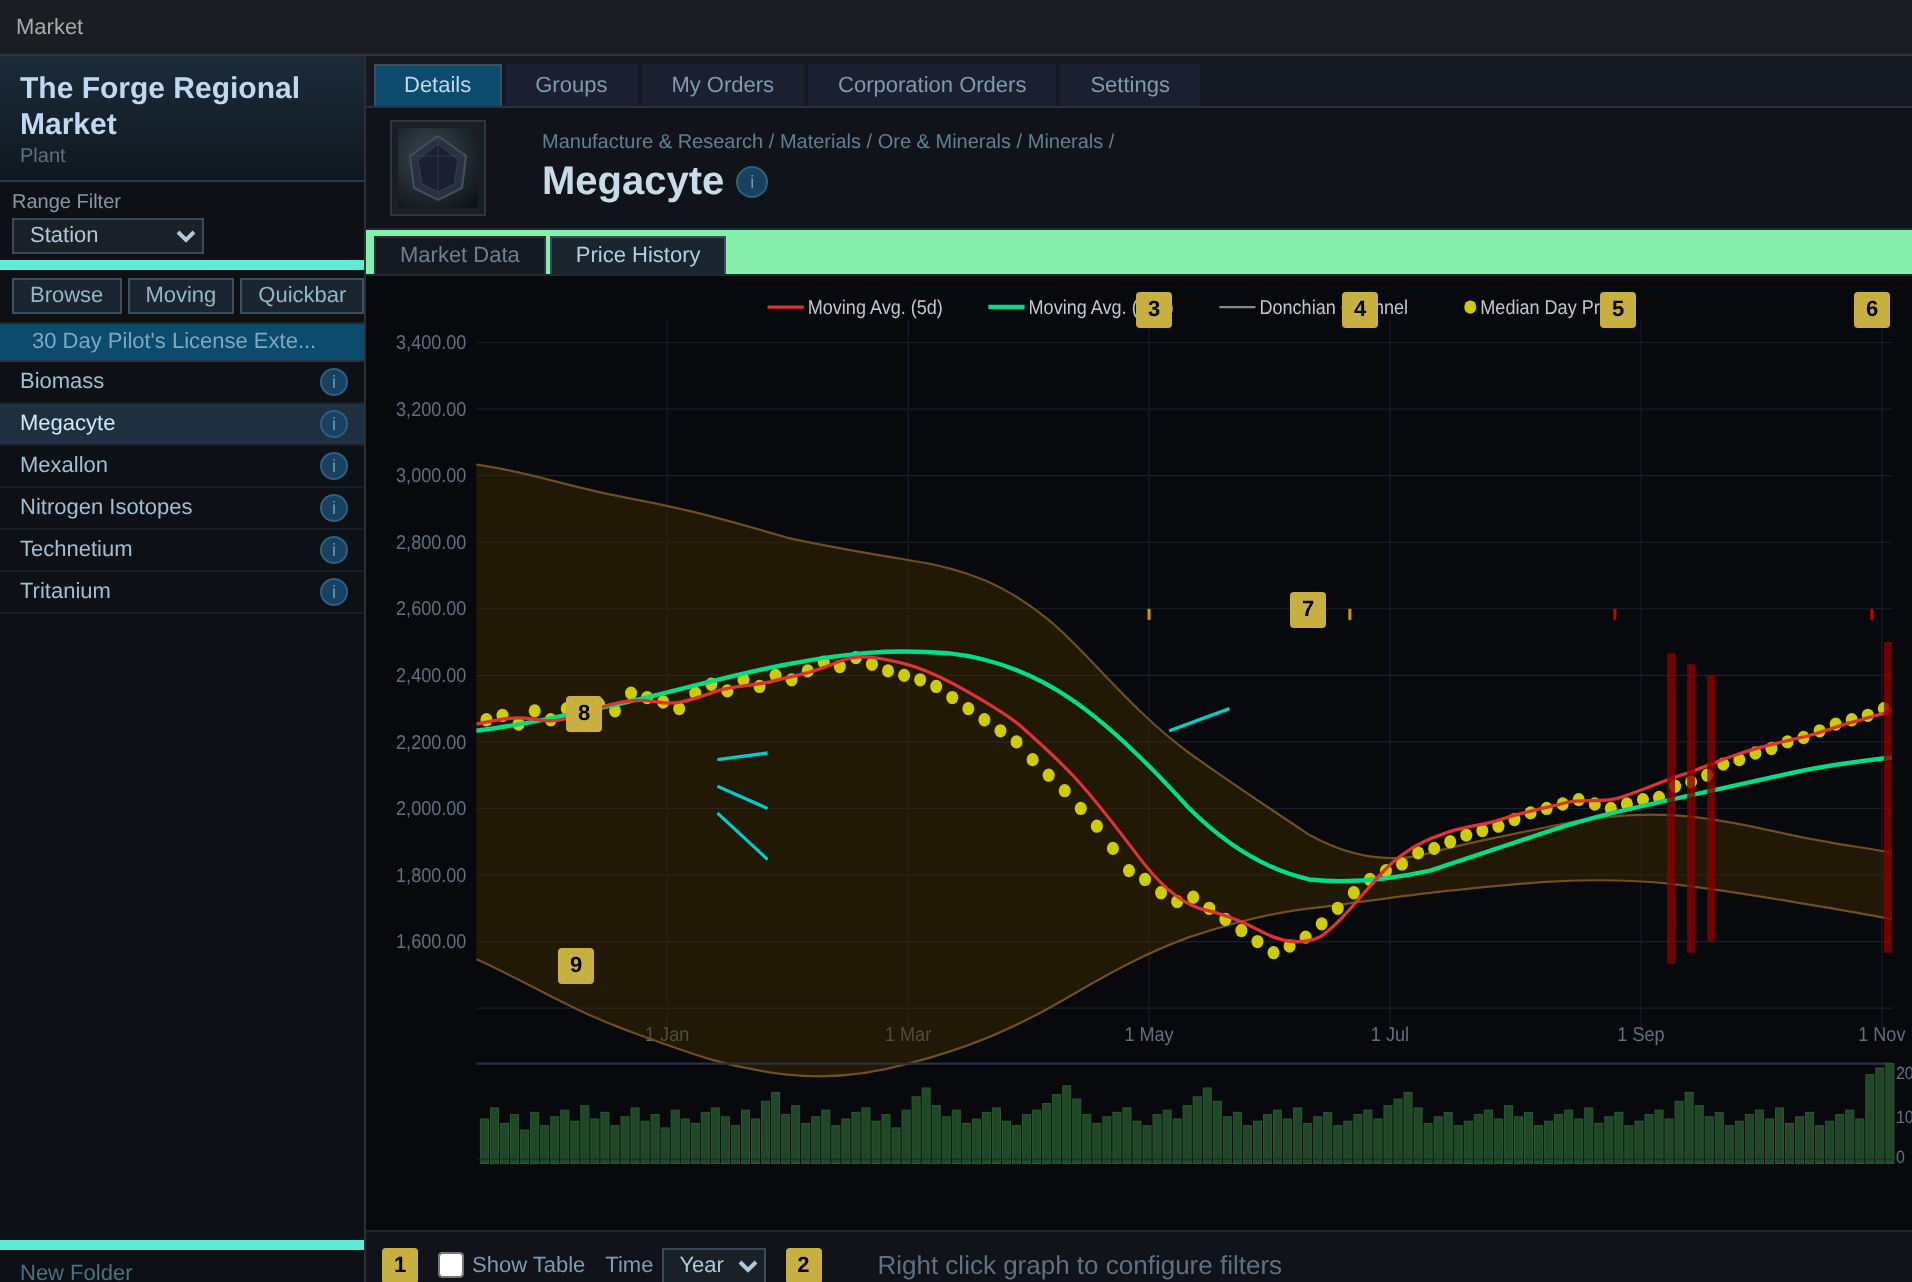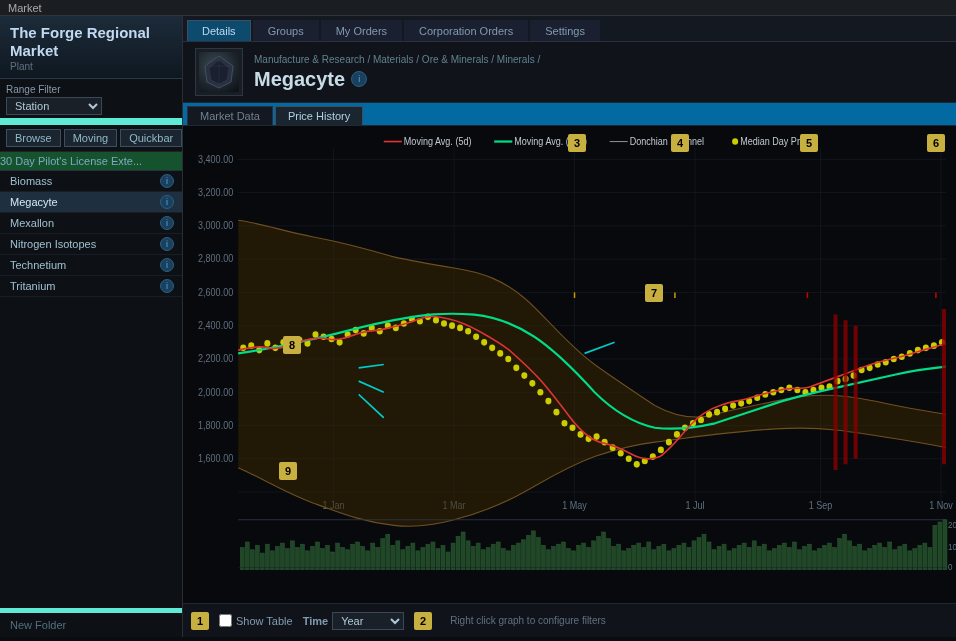--- a/index.html
+++ b/index.html
@@ -9,21 +9,21 @@
       background: #0a0d10;
       font-family: Arial, sans-serif;
       font-size: 11px;
       color: #c8c8c8;
       overflow: hidden;
     }
 
     
     #titlebar {
       background: #1a1e22;
-      height: 16px;
+      height: 28px;
       display: flex;
       align-items: center;
       padding-left: 8px;
       border-bottom: 1px solid #333;
       color: #aaa;
       font-size: 11px;
     }
 
     #main-container {
       display: flex;
@@ -48,21 +48,21 @@
 
     #sidebar-title h2 {
       font-size: 15px;
       font-weight: bold;
       color: #c0d8f0;
       line-height: 1.2;
     }
 
     #range-filter {
       padding: 5px 6px 3px;
-      border-bottom: 7px solid #5eead4;
+      border-bottom: 5px solid #5eead4;
     }
 
     #range-filter label {
       font-size: 10px;
       color: #8899aa;
       display: block;
       margin-bottom: 2px;
     }
 
     #range-select {
@@ -85,22 +85,22 @@
     .sidebar-btn {
       background: #1a2530;
       border: 1px solid #3a5060;
       color: #90b8c8;
       font-size: 11px;
       padding: 2px 8px;
       cursor: pointer;
     }
 
     #sidebar-list-header {
-      background: #14532d;
-      padding: 3px 0;
+      background: #0c4a6e;
+      padding: 3px 16px;
       font-size: 11px;
       color: #80a8c0;
       border-bottom: 1px solid #2a3040;
     }
 
     #sidebar-items {
       flex: 1;
       overflow-y: auto;
     }
 
@@ -170,21 +170,21 @@
       border-color: #3a5060;
     }
 
     
     #breadcrumb-area {
       display: flex;
       align-items: center;
       padding: 6px 12px;
       background: #10141a;
       border-bottom: 1px solid #1e2830;
-      gap: 11px;
+      gap: 28px;
     }
 
     #item-icon {
       width: 48px;
       height: 48px;
       background: #1a1e24;
       border: 1px solid #2a3840;
       display: flex;
       align-items: center;
       justify-content: center;
@@ -230,21 +230,21 @@
       align-items: center;
       justify-content: center;
       font-size: 9px;
       color: #60a0c0;
       cursor: pointer;
     }
 
     
     #sub-tabs {
       display: flex;
-      background: #0369a1;
+      background: #86efac;
       border-bottom: 1px solid #1e2830;
       padding: 3px 4px 0;
     }
 
     .sub-tab {
       padding: 3px 12px;
       font-size: 11px;
       color: #708090;
       cursor: pointer;
       background: #141820;
@@ -294,36 +294,35 @@
 
     #time-select-group {
       display: flex;
       align-items: center;
       gap: 4px;
     }
 
     #time-label {
       font-size: 11px;
       color: #809ab0;
-      font-weight: bold;
     }
 
     #time-select {
       background: #1a2028;
       border: 1px solid #3a4858;
       color: #b0c8d8;
       font-size: 11px;
       padding: 1px 4px;
-      width: 72px;
+      width: 52px;
     }
 
     #right-click-hint {
-      font-size: 10px;
+      font-size: 13px;
       color: #607080;
-      margin-left: 8px;
+      margin-left: 18px;
     }
 
     
     .annotation-badge {
       background: #c8b040;
       color: #000;
       font-weight: bold;
       font-size: 11px;
       width: 18px;
       height: 18px;

